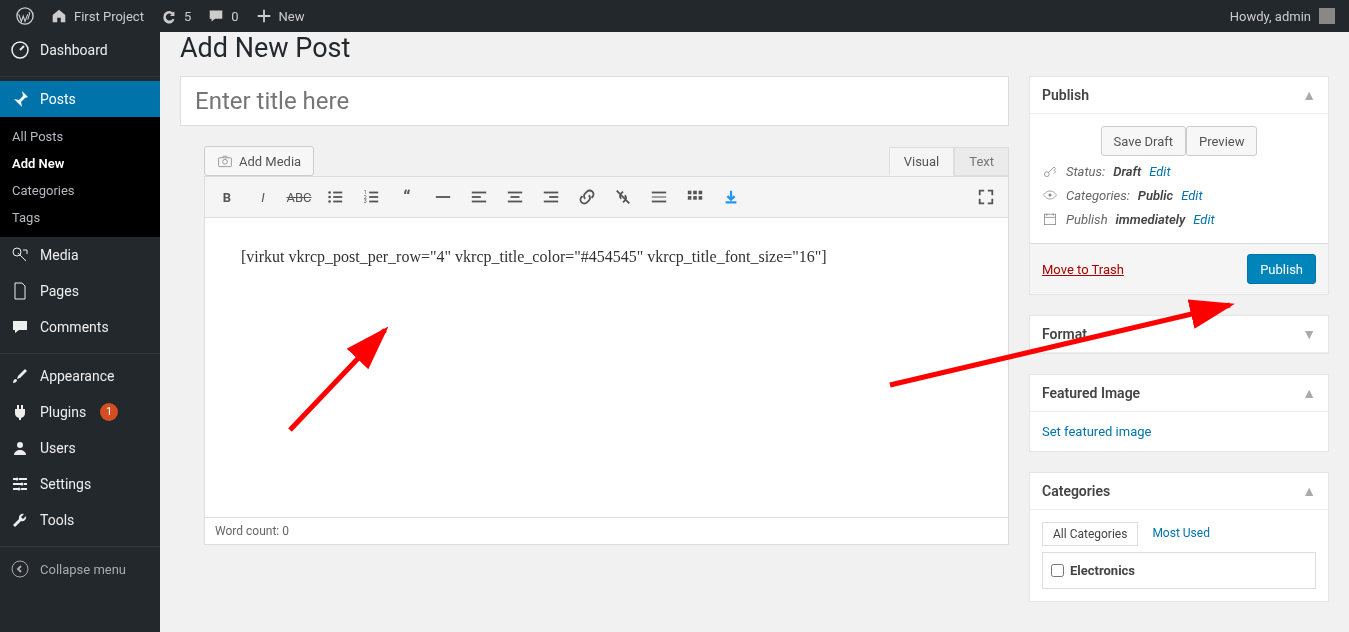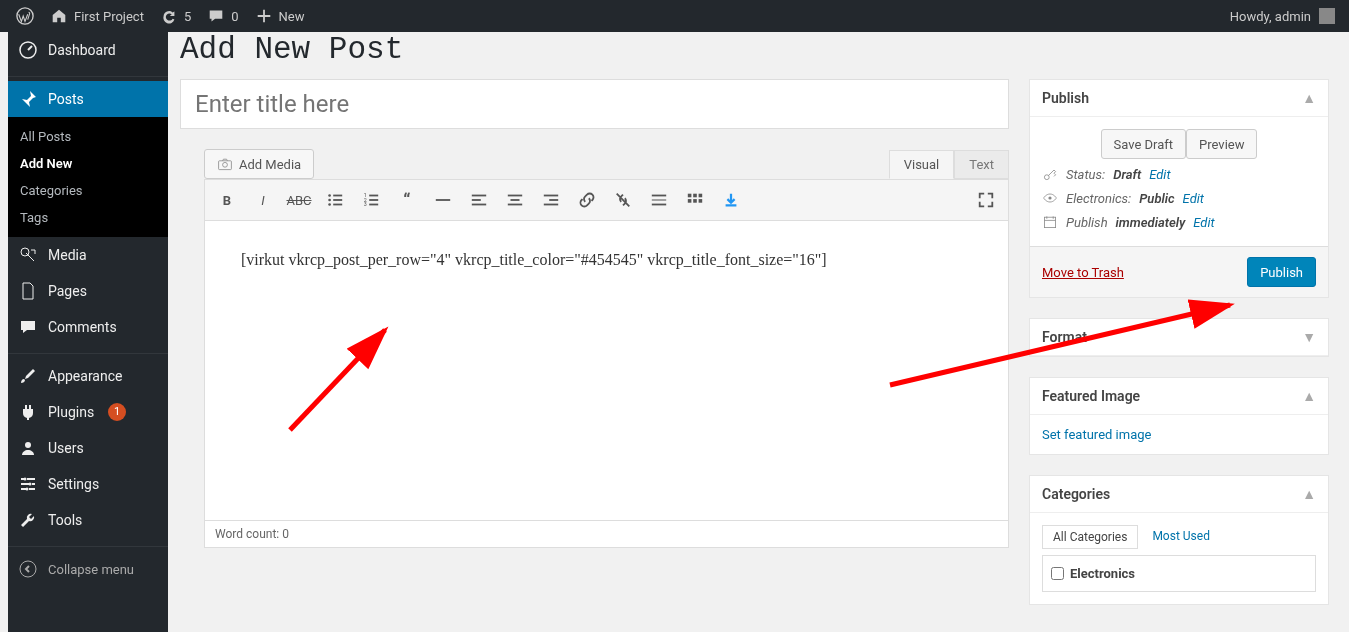--- a/index.html
+++ b/index.html
@@ -6,34 +6,34 @@
 body { background: #f1f1f1; font-size: 13px; color: #444; overflow: hidden; }
 
 
 .adminbar { height: 32px; background: #23282d; color: #ccc; display: flex; align-items: center; padding: 0 8px; position: relative; z-index: 100; }
 .adminbar-left { display: flex; align-items: center; gap: 0; }
 .adminbar-item { display: flex; align-items: center; padding: 0 8px; height: 32px; color: #ccc; cursor: pointer; gap: 6px; }
 .adminbar-right { margin-left: auto; display: flex; align-items: flex-end; gap: 8px; padding-right: 6px; }
 .avatar { width: 16px; height: 16px; background: #888; display: inline-block; }
 
 
-.sidebar { position: absolute; left: 8px; top: 32px; bottom: 0; width: 160px; background: #23282d; color: #eee; }
+.sidebar { position: absolute; left: 0; top: 32px; bottom: 0; width: 160px; background: #23282d; color: #eee; }
 .menu-item { display: flex; align-items: center; padding: 8px 10px; gap: 10px; color: #eee; cursor: pointer; font-size: 14px; }
 .menu-item.active { background: #0073aa; color: #fff; position: relative; }
 .menu-item.active::after { content: ""; position: absolute; right: -8px; top: 50%; transform: translateY(-50%); border: 8px solid transparent; border-right-color: #f1f1f1; }
 .submenu { background: #000000; padding: 6px 0; }
 .submenu-item { padding: 6px 12px; color: #b4b9be; cursor: pointer; font-size: 13px; }
 .submenu-item.current { color: #fff; font-weight: 600; }
 .menu-sep { height: 5px; background: transparent; border-bottom: 1px solid #32373c; margin: 4px 0; }
 .badge { display: inline-block; min-width: 18px; height: 18px; border-radius: 9px; background: #d54e21; color: #fff; font-size: 11px; line-height: 18px; text-align: center; margin-left: 4px; }
 .collapse { display: flex; align-items: center; gap: 10px; padding: 8px 10px; color: #aaa; cursor: pointer; font-size: 13px; }
 
 
 .main { position: absolute; left: 160px; right: 0; top: 32px; bottom: 0; padding: 0 20px 20px 20px; overflow: auto; }
-.page-title { font-size: 31px; font-weight: 400; color: #23282d; margin-bottom: 12px; font-family: Liberation Mono, monospace; }
+.page-title { font-size: 27px; font-weight: 400; color: #23282d; margin-bottom: 12px; }
 .columns { display: flex; gap: 20px; }
 .col-main { flex: 1; min-width: 0; }
 .col-side { width: 300px; }
 
 .title-input { width: 100%; font-size: 24px; padding: 10px 14px; border: 1px solid #ddd; background: #fff; color: #999; outline: none; }
 
 .editor-wrap { margin-top: 20px; padding-left: 24px; }
 .media-row { display: flex; align-items: center; justify-content: space-between; margin-bottom: 0; }
 .btn { display: inline-flex; align-items: center; gap: 6px; padding: 4px 12px; border: 1px solid #ccc; background: #f7f7f7; color: #555; border-radius: 3px; cursor: pointer; font-size: 13px; height: 30px; }
 .btn-primary { background: #0085ba; border: 1px solid #0073aa; color: #fff; }
@@ -348,21 +348,21 @@
               </svg>
             <span class="label">Status:</span>
             <span class="strong">Draft</span>
             <span class="edit">Edit</span>
           </div>
           <div class="meta-row">
             <svg width="16" height="16" viewBox="0 0 20 20">
                 <path d="M2 10s3-5 8-5 8 5 8 5-3 5-8 5-8-5-8-5z" fill="none" stroke="#888"></path>
                 <circle cx="10" cy="10" r="2" fill="#888"></circle>
               </svg>
-            <span class="label">Electronics:</span>
+            <span class="label">Categories:</span>
             <span class="strong">Public</span>
             <span class="edit">Edit</span>
           </div>
           <div class="meta-row">
             <svg width="16" height="16" viewBox="0 0 20 20">
                 <rect x="3" y="4" width="14" height="13" fill="none" stroke="#888"></rect>
                 <path d="M3 8h14M6 3v3M14 3v3" stroke="#888"></path>
               </svg>
             <span class="label">Publish</span>
             <span class="strong">immediately</span>

